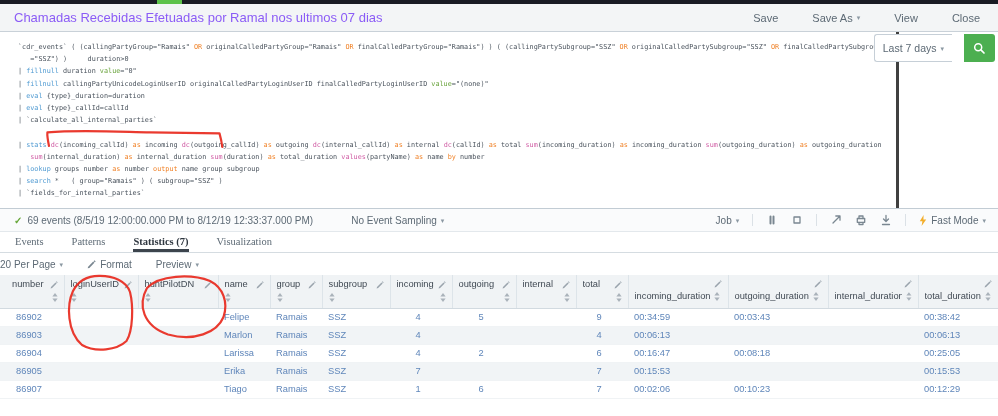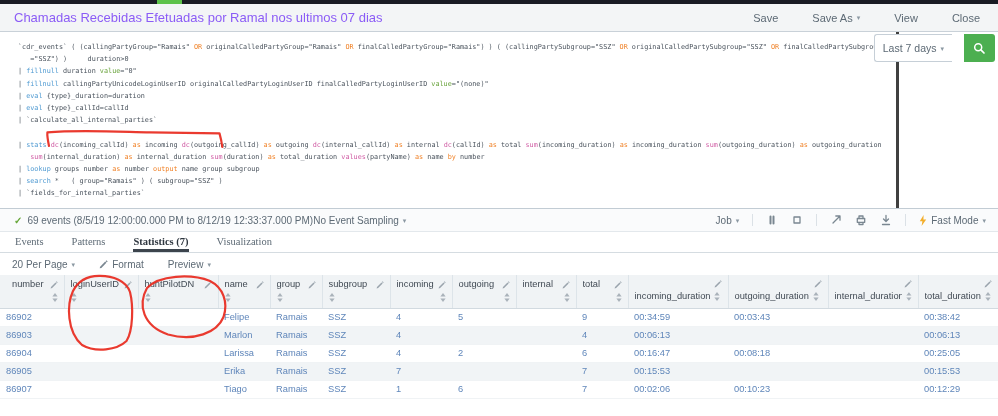--- a/index.html
+++ b/index.html
@@ -22,49 +22,49 @@
     font-family:"DejaVu Sans Mono",monospace;font-size:6.8px;line-height:12.2px;color:#49525c;white-space:pre;overflow:hidden;}
   .qline{height:12.2px;}
   .tok-cmd{color:#4f9ad2;} .tok-fn{color:#d05ca4;} .tok-kw{color:#f08228;} .tok-val{color:#69a33c;} .tok-d{color:#49525c;}
   .search-controls{position:absolute;top:2px;right:3px;display:flex;height:28px;gap:12px;}
   .timepicker{min-width:62px;border:1px solid #c6cfd7;border-right:none;border-radius:3px 0 0 3px;display:flex;align-items:center;
     justify-content:center;gap:4px;font-size:10.5px;color:#5d6a75;padding:0 8px;background:#fff;cursor:pointer;}
   .searchbtn{width:31px;background:var(--accent-green);border-radius:0 3px 3px 0;display:flex;align-items:center;justify-content:center;cursor:pointer;}
 
   .statusbar{height:23px;display:flex;align-items:center;background:#fafbfc;border-bottom:1px solid #e3e8ec;padding:0 12px 0 14px;font-size:10px;color:#5d6a75;}
   .check{color:var(--check-green);font-size:10px;margin-right:5px;font-weight:bold;}
-  .sampling{display:flex;align-items:center;gap:4px;cursor:pointer;}
+  .sampling{margin-left:38px;display:flex;align-items:center;gap:4px;cursor:pointer;}
   .jobbar{margin-left:auto;display:flex;align-items:center;gap:13px;}
   .vsep{width:1px;height:12px;background:#dbe1e6;}
   .jicon{display:flex;cursor:pointer;}
   .jicon svg{stroke:#7a8791;fill:none;stroke-width:1.3;stroke-linecap:round;stroke-linejoin:round;}
   .caret{font-size:7px;color:#8b98a2;line-height:1;}
 
   .tabsbar{height:21px;border-bottom:1px solid #d5dce1;display:flex;align-items:stretch;padding-left:15px;gap:28px;font-size:10.5px;color:#5d6a75;font-family:Liberation Serif, serif;}
   .tab{display:flex;align-items:center;cursor:pointer;border-bottom:3px solid transparent;padding-top:2px;}
   .tab.active{color:#2f3740;font-weight:bold;border-bottom-color:#3c444d;}
 
-  .toolbar{height:22px;display:flex;align-items:center;padding-left:12px;gap:24px;font-size:10px;color:#5d6a75;}
+  .toolbar{height:22px;display:flex;align-items:center;padding-left:0;gap:24px;font-size:10px;color:#5d6a75;}
   .tbtn{display:flex;align-items:center;gap:4px;cursor:pointer;}
   .tbtn svg path{fill:#7a8791;}
 
   table.results{border-collapse:collapse;table-layout:fixed;width:998px;font-size:9.3px;}
   .results th{background:#f0f3f5;border-right:1px solid #dde4e9;border-bottom:1px solid #d2dae0;height:33px;vertical-align:top;
     padding:5px 6px 0 6px;font-weight:normal;color:#414a54;text-align:left;}
   .results th:first-child{padding-left:12px;}
   .results th:last-child{border-right:none;}
   .h1{display:flex;justify-content:space-between;align-items:center;gap:3px;line-height:9px;}
   .h1.end{justify-content:flex-end;}
   .h2{margin-top:4px;display:flex;align-items:center;gap:4px;line-height:9px;}
   .h2.right{justify-content:flex-end;}
   .hlbl{white-space:nowrap;overflow:hidden;}
   svg.pen path{fill:#9aa4ad;}
   svg.sort path{fill:#a9b2ba;}
   .results td{height:18px;padding:0 6px;color:var(--link-blue);border-bottom:1px solid #f0f3f5;white-space:nowrap;overflow:hidden;}
-  .results td.right{text-align:left;padding-right:12px;}
+  .results td.right{text-align:center;padding-right:12px;}
   .results tbody tr:nth-child(even){background:#f1f4f6;}
 
   .annotations{position:absolute;left:0;top:0;pointer-events:none;z-index:40;}
   .annot{fill:none;stroke:var(--annotation);stroke-width:2.2;stroke-linecap:round;stroke-linejoin:round;opacity:.92;}
 </style>
 </head>
 <body>
 
 <div class="appbar">
   <div class="appbar-green"></div>

